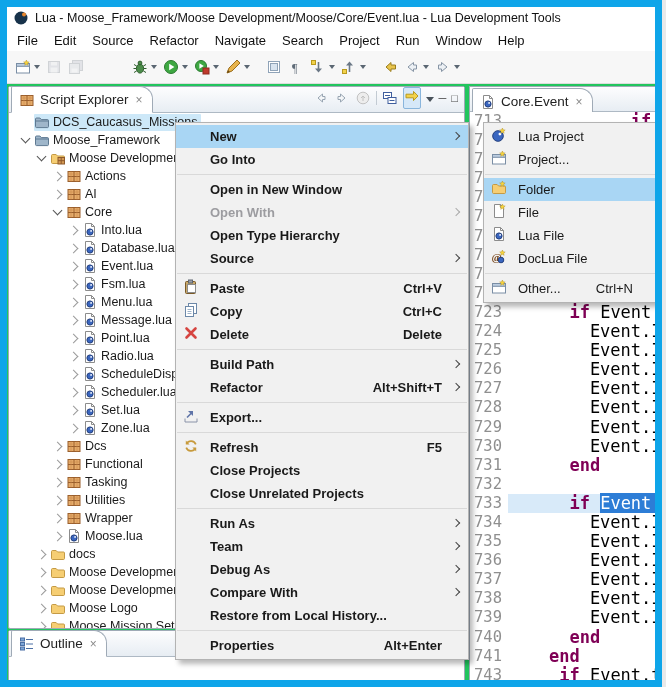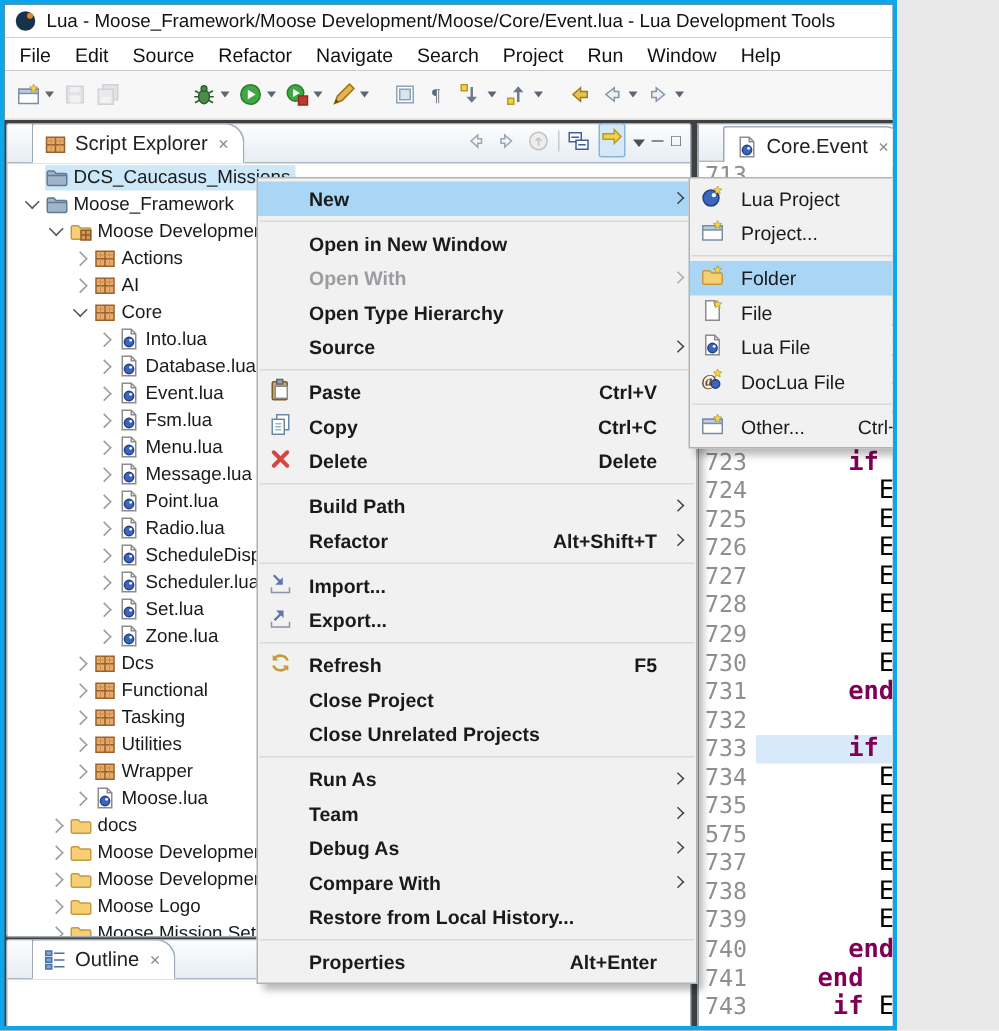--- a/index.html
+++ b/index.html
@@ -1,17 +1,17 @@
 <!DOCTYPE html>
 <html><head>
 <meta charset="utf-8">
 <style>
   html,body{margin:0;padding:0;background:#E9E9E9;}
-  .app{position:relative;width:598px;height:687px;background:#404040;overflow:hidden;
-       font-family:"Liberation Sans",sans-serif;border:3px solid #0ea5e9;box-sizing:border-box;}
+  .app{position:relative;width:662px;height:687px;background:#22c55e;overflow:hidden;
+       font-family:"Liberation Sans",sans-serif;border:7px solid #0ea5e9;box-sizing:border-box;}
   
   .titlebar{position:absolute;left:0;top:0;width:666px;height:22px;background:#FFF;
             display:flex;align-items:center;gap:6px;padding-left:6px;box-sizing:border-box;}
   .titlebar .ttl{font-size:12.5px;color:#111;white-space:nowrap;}
   .menubar{position:absolute;left:0;top:22px;width:666px;height:22px;background:#FFF;
            display:flex;align-items:center;padding-left:2px;box-sizing:border-box;}
   .menubar .mitem{font-size:13px;color:#111;padding:2px 8px;cursor:default;}
   .toolbar{position:absolute;left:0;top:44px;width:666px;height:33px;background:#F7F7F7;
            border-bottom:1px solid #DDD;display:flex;align-items:center;padding-left:6px;box-sizing:border-box;}
   .tbtn{display:flex;align-items:center;height:24px;padding:0 2px;margin-right:2px;}
@@ -20,21 +20,21 @@
                border-top:4px solid #5A6672;margin-left:3px;}
   .tb-spacer{width:42px;} .tb-sep{width:10px;}
   .icon{display:inline-block;width:16px;height:16px;line-height:0;}
   .icon svg{width:16px;height:16px;}
   
   .panel{position:absolute;background:#FFF;border:1px solid #9FAAB6;box-sizing:border-box;border-radius:2px;}
   .phead{height:25px;background:linear-gradient(#FDFDFE,#E7EDF3);border-bottom:1px solid #AEB9C4;
          display:flex;align-items:flex-end;}
   .ptab{height:25px;display:flex;align-items:center;gap:5px;padding:0 9px 0 7px;background:#FFF;
         border:1px solid #9FAAB6;border-bottom:1px solid #FFF;border-radius:2px 13px 0 0;
-        font-size:13.5px;color:#222;margin-left:16px;position:relative;top:1px;}
+        font-size:13.5px;color:#222;margin-left:2px;position:relative;top:1px;}
   .ptab .x{color:#8A8A8A;font-size:12px;margin-left:2px;}
   .ptools{margin-left:auto;display:flex;align-items:center;gap:5px;padding-right:6px;padding-bottom:3px;}
   .ptools .vsep{width:1px;height:14px;background:#C3CBD3;}
   .ptools .pressed{background:#D6E8F8;border:1px solid #89B5DC;border-radius:2px;}
   .ptools .glyph{font-size:11px;color:#444;}
   .tri-down{width:0;height:0;border-left:4px solid transparent;border-right:4px solid transparent;
             border-top:5px solid #49525B;margin-top:3px;}
   
   .tree{position:absolute;left:2px;top:26px;right:2px;bottom:0;overflow:hidden;font-size:12.5px;color:#1A1A1A;}
   .trow{height:18px;display:flex;align-items:center;white-space:nowrap;}
@@ -605,36 +605,40 @@
         <div class="cline"><span class="num">726</span><span class="src"><span>        Event.IniUnitName = Event.IniDCSUnitName</span></span></div>
         <div class="cline"><span class="num">727</span><span class="src"><span>        Event.IniUnit = UNIT:FindByName( Event.IniDCSUnitName )</span></span></div>
         <div class="cline"><span class="num">728</span><span class="src"><span>        Event.IniDCSGroup = Event.IniDCSUnit:getGroup()</span></span></div>
         <div class="cline"><span class="num">729</span><span class="src"><span>        Event.IniDCSGroupName = Event.IniDCSGroup:getName()</span></span></div>
         <div class="cline"><span class="num">730</span><span class="src"><span>        Event.IniGroupName = Event.IniDCSGroupName</span></span></div>
         <div class="cline"><span class="num">731</span><span class="src"><span>      </span><span class="kw">end</span></span></div>
         <div class="cline"><span class="num">732</span><span class="src"></span></div>
         <div class="cline cur"><span class="num">733</span><span class="src"><span>      </span><span class="kw">if</span><span> </span><span class="selseg">Event.</span><span>target then</span></span></div>
         <div class="cline"><span class="num">734</span><span class="src"><span>        Event.IniDCSUnit = Event.target</span></span></div>
         <div class="cline"><span class="num">735</span><span class="src"><span>        Event.IniDCSUnitName = Event.IniDCSUnit:getName()</span></span></div>
-        <div class="cline"><span class="num">575</span><span class="src"><span>        Event.IniUnitName = Event.IniDCSUnitName</span></span></div>
+        <div class="cline"><span class="num">736</span><span class="src"><span>        Event.IniUnitName = Event.IniDCSUnitName</span></span></div>
         <div class="cline"><span class="num">737</span><span class="src"><span>        Event.IniUnit = UNIT:FindByName( Event.IniDCSUnitName )</span></span></div>
         <div class="cline"><span class="num">738</span><span class="src"><span>        Event.IniDCSGroup = Event.IniDCSUnit:getGroup()</span></span></div>
         <div class="cline"><span class="num">739</span><span class="src"><span>        Event.IniDCSGroupName = Event.IniDCSGroup:getName()</span></span></div>
         <div class="cline"><span class="num">740</span><span class="src"><span>      </span><span class="kw">end</span></span></div>
         <div class="cline"><span class="num">741</span><span class="src"><span>    </span><span class="kw">end</span></span></div>
         <div class="cline"><span class="num">743</span><span class="src"><span>     </span><span class="kw">if</span><span> Event.target then</span></span></div>
       </div>
   </div>
 
   <div class="cmenu" style="left:168px;top:115px;width:292px;font-weight:bold;" id="cmenu">
       <div class="mrow hl">
         <span class="micon"></span>
         <span class="mlabel">New</span>
         <span class="marr"></span>
       </div>
+      <div class="mrow">
+        <span class="micon"></span>
+        <span class="mlabel">Go Into</span>
+      </div>
       <div class="msep"></div>
       <div class="mrow">
         <span class="micon"></span>
         <span class="mlabel">Open in New Window</span>
       </div>
       <div class="mrow dis">
         <span class="micon"></span>
         <span class="mlabel">Open With</span>
         <span class="marr"></span>
       </div>
@@ -679,28 +683,20 @@
         <span class="mlabel">Build Path</span>
         <span class="marr"></span>
       </div>
       <div class="mrow">
         <span class="micon"></span>
         <span class="mlabel">Refactor</span>
         <span class="msc">Alt+Shift+T</span>
         <span class="marr"></span>
       </div>
       <div class="msep"></div>
-      <div class="mrow">
-        <span class="micon"><svg viewBox="0 0 16 16" width="16" height="16">
-            <path d="M2 10.5V14h12v-3.5" fill="none" stroke="#8A93A8"></path>
-            <path d="M3.5 2.5L8.5 7.5" stroke="#5F74A8" stroke-width="1.6"></path>
-            <path d="M9.5 3.8v5h-5z" fill="#5F74A8"></path>
-          </svg></span>
-        <span class="mlabel">Import...</span>
-      </div>
       <div class="mrow">
         <span class="micon"><svg viewBox="0 0 16 16" width="16" height="16">
             <path d="M2 10.5V14h12v-3.5" fill="none" stroke="#8A93A8"></path>
             <path d="M4 9.5L9 4.5" stroke="#5F74A8" stroke-width="1.6"></path>
             <path d="M5 3h5v5z" fill="#5F74A8"></path>
           </svg></span>
         <span class="mlabel">Export...</span>
       </div>
       <div class="msep"></div>
       <div class="mrow">
@@ -708,21 +704,21 @@
             <path d="M12.8 6.3a5.2 5.2 0 0 0-9.3-.6" fill="none" stroke="#C79A3C" stroke-width="1.7"></path>
             <path d="M2.8 2.6v3.8h3.8z" fill="#C79A3C"></path>
             <path d="M3.2 9.7a5.2 5.2 0 0 0 9.3.6" fill="none" stroke="#C79A3C" stroke-width="1.7"></path>
             <path d="M13.2 13.4V9.6H9.4z" fill="#C79A3C"></path>
           </svg></span>
         <span class="mlabel">Refresh</span>
         <span class="msc">F5</span>
       </div>
       <div class="mrow">
         <span class="micon"></span>
-        <span class="mlabel">Close Project</span>
+        <span class="mlabel">Close Projects</span>
       </div>
       <div class="mrow">
         <span class="micon"></span>
         <span class="mlabel">Close Unrelated Projects</span>
       </div>
       <div class="msep"></div>
       <div class="mrow">
         <span class="micon"></span>
         <span class="mlabel">Run As</span>
         <span class="marr"></span>
@@ -747,21 +743,21 @@
         <span class="mlabel">Restore from Local History...</span>
       </div>
       <div class="msep"></div>
       <div class="mrow">
         <span class="micon"></span>
         <span class="mlabel">Properties</span>
         <span class="msc">Alt+Enter</span>
       </div>
     </div>
 
-  <div class="cmenu submenu" style="left:456px;top:115px;width:175px;" id="smenu">
+  <div class="cmenu submenu" style="left:476px;top:115px;width:175px;" id="smenu">
       <div class="mrow">
         <span class="micon"><svg viewBox="0 0 16 16" width="16" height="16">
             <circle cx="7" cy="9" r="5.3" fill="#3A66C0" stroke="#24407E"></circle>
             <circle cx="8.9" cy="7.1" r="1.4" fill="#FFF"></circle>
             <path d="M11.4 1l.8 1.8 2 .2-1.5 1.3.4 2-1.7-1-1.7 1 .4-2L8.6 3l2-.2z" fill="#F8D53F" stroke="#A7861B" stroke-width="0.4"></path>
           </svg></span>
         <span class="mlabel">Lua Project</span>
       </div>
       <div class="mrow">
         <span class="micon"><svg viewBox="0 0 16 16" width="16" height="16">

